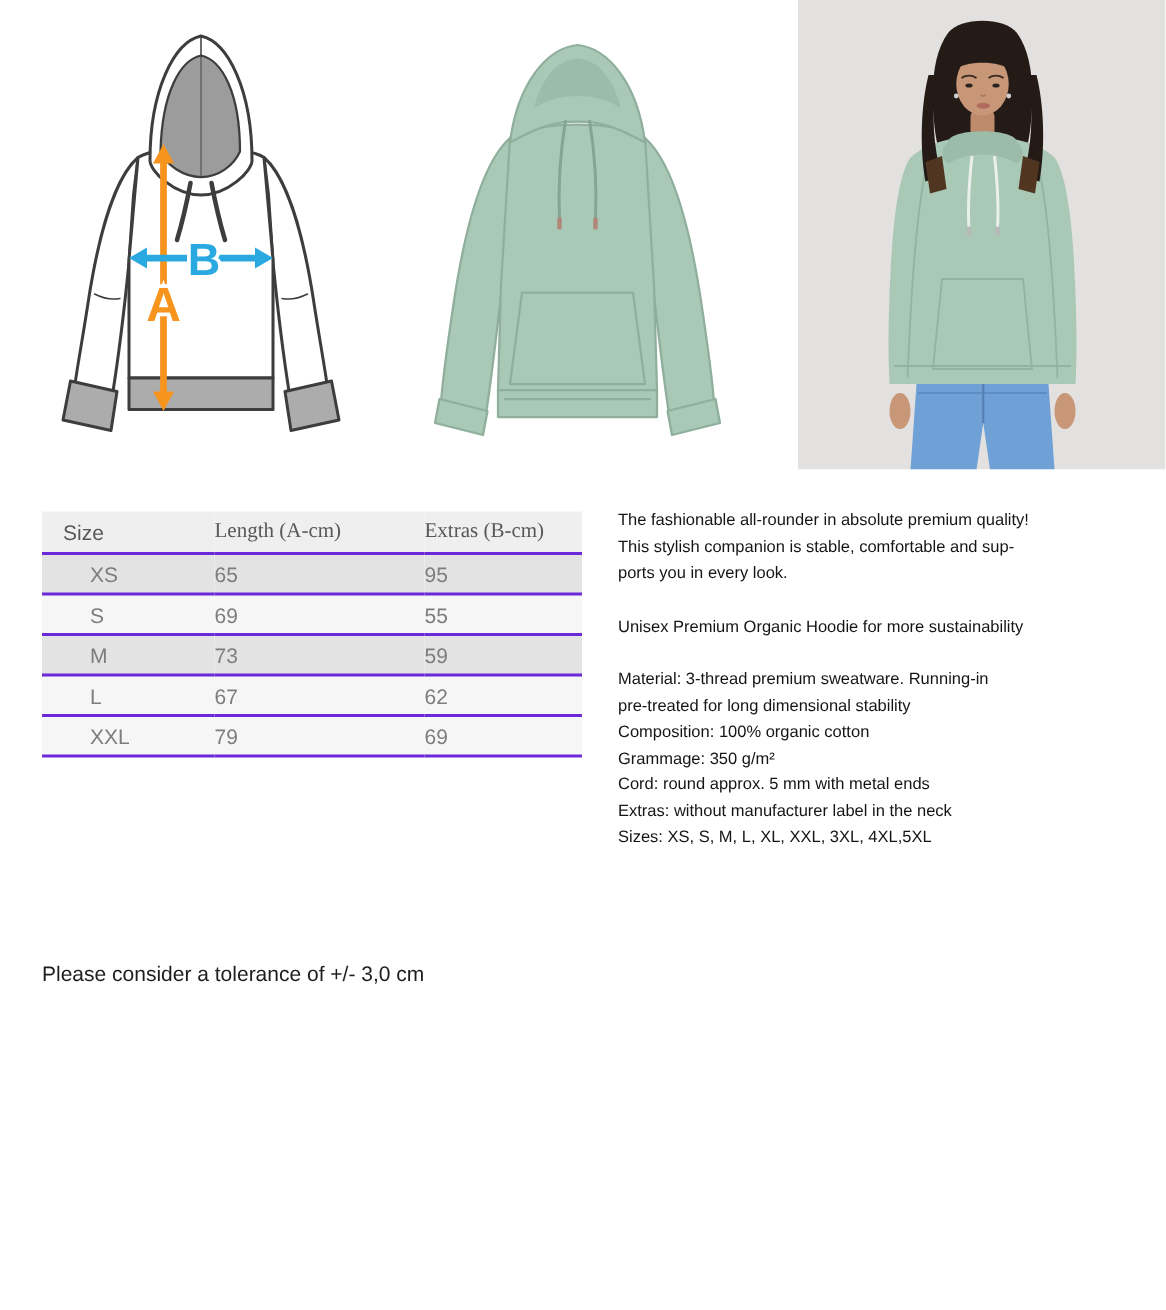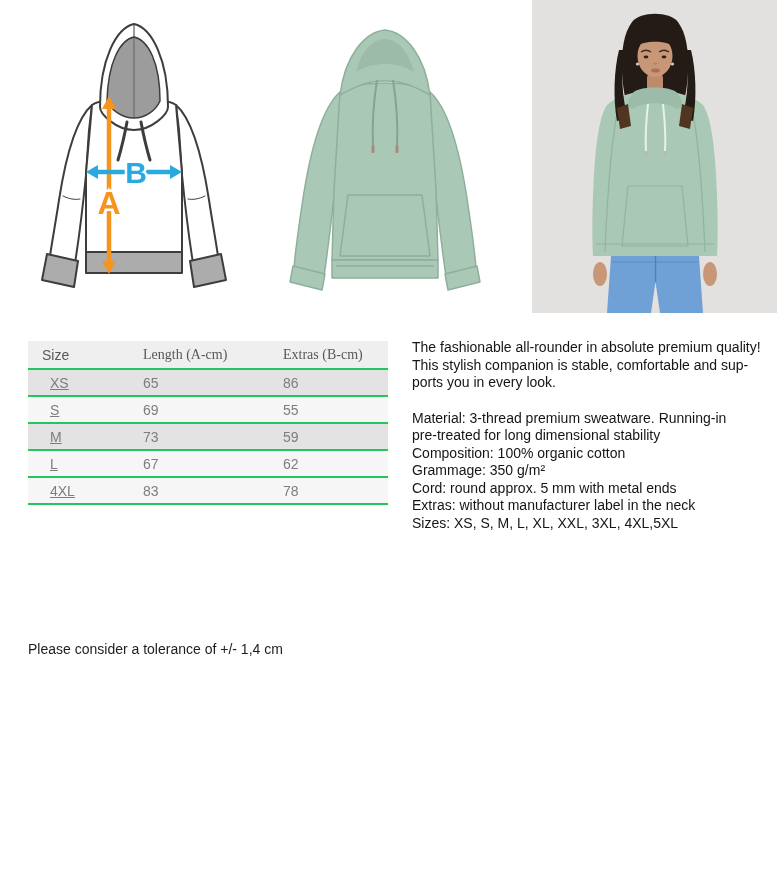--- a/index.html
+++ b/index.html
@@ -16,30 +16,30 @@
 
   .size-table-wrap{position:absolute;left:28px;top:341px;width:360px;}
   table.size-table{border-collapse:collapse;table-layout:fixed;width:360px;font-size:14px;}
   table.size-table col.c1{width:115px;} table.size-table col.c2{width:140px;} table.size-table col.c3{width:105px;}
   table.size-table th{
     background:#efefef;color:#58585a;font-weight:400;text-align:left;
     height:27px;padding:0 0 0 14px;
   }
   table.size-table th+th{padding-left:0;font-family:Liberation Serif, serif;}
   table.size-table td{color:#7d7d7f;height:25px;padding:0;}
-  table.size-table td:first-child{padding-left:22px;text-decoration:underline;}
-  table.size-table tr{border-bottom:2px solid #22c55e;}
+  table.size-table td:first-child{padding-left:32px;}
+  table.size-table tr{border-bottom:2px solid #6d28d9;}
   table.size-table tr.dark td{background:#e3e3e3;}
   table.size-table tr.light td{background:#f6f6f6;}
 
   .tolerance{position:absolute;left:28px;top:627px;font-size:14px;color:#1d1d1b;}
 
   .description{
     position:absolute;left:412px;top:339px;width:360px;
-    font-size:14px;line-height:17.5px;color:#151513;
+    font-size:11px;line-height:17.5px;color:#151513;
   }
   .description p{margin:0 0 18px;white-space:pre-line;}
 
   .measure-label{
     font-family:"Liberation Sans",sans-serif;font-weight:bold;
     text-anchor:middle;paint-order:stroke fill;stroke:#ffffff;stroke-width:5px;
   }
 </style>
 </head>
 <body>
@@ -176,52 +176,53 @@
       <tr>
         <th>Size</th>
         <th>Length (A-cm)</th>
         <th>Extras (B-cm)</th>
       </tr>
     </thead>
     <tbody>
       <tr class="dark">
         <td>XS</td>
         <td>65</td>
-        <td>86</td>
+        <td>95</td>
       </tr>
       <tr class="light">
         <td>S</td>
         <td>69</td>
         <td>55</td>
       </tr>
       <tr class="dark">
         <td>M</td>
         <td>73</td>
         <td>59</td>
       </tr>
       <tr class="light">
         <td>L</td>
         <td>67</td>
         <td>62</td>
       </tr>
       <tr class="light">
-        <td>4XL</td>
-        <td>83</td>
-        <td>78</td>
+        <td>XXL</td>
+        <td>79</td>
+        <td>69</td>
       </tr>
     </tbody>
   </table>
 </div>
 
-<p class="tolerance">Please consider a tolerance of +/- 1,4 cm</p>
+<p class="tolerance">Please consider a tolerance of +/- 3,0 cm</p>
 
 <div class="description">
   <p>The fashionable all-rounder in absolute premium quality!
 This stylish companion is stable, comfortable and sup-
 ports you in every look.</p>
+  <p>Unisex Premium Organic Hoodie for more sustainability</p>
   <p>Material: 3-thread premium sweatware. Running-in
 pre-treated for long dimensional stability
 Composition: 100% organic cotton
 Grammage: 350 g/m²
 Cord: round approx. 5 mm with metal ends
 Extras: without manufacturer label in the neck
 Sizes: XS, S, M, L, XL, XXL, 3XL, 4XL,5XL</p>
 </div>
 
 </body></html>

